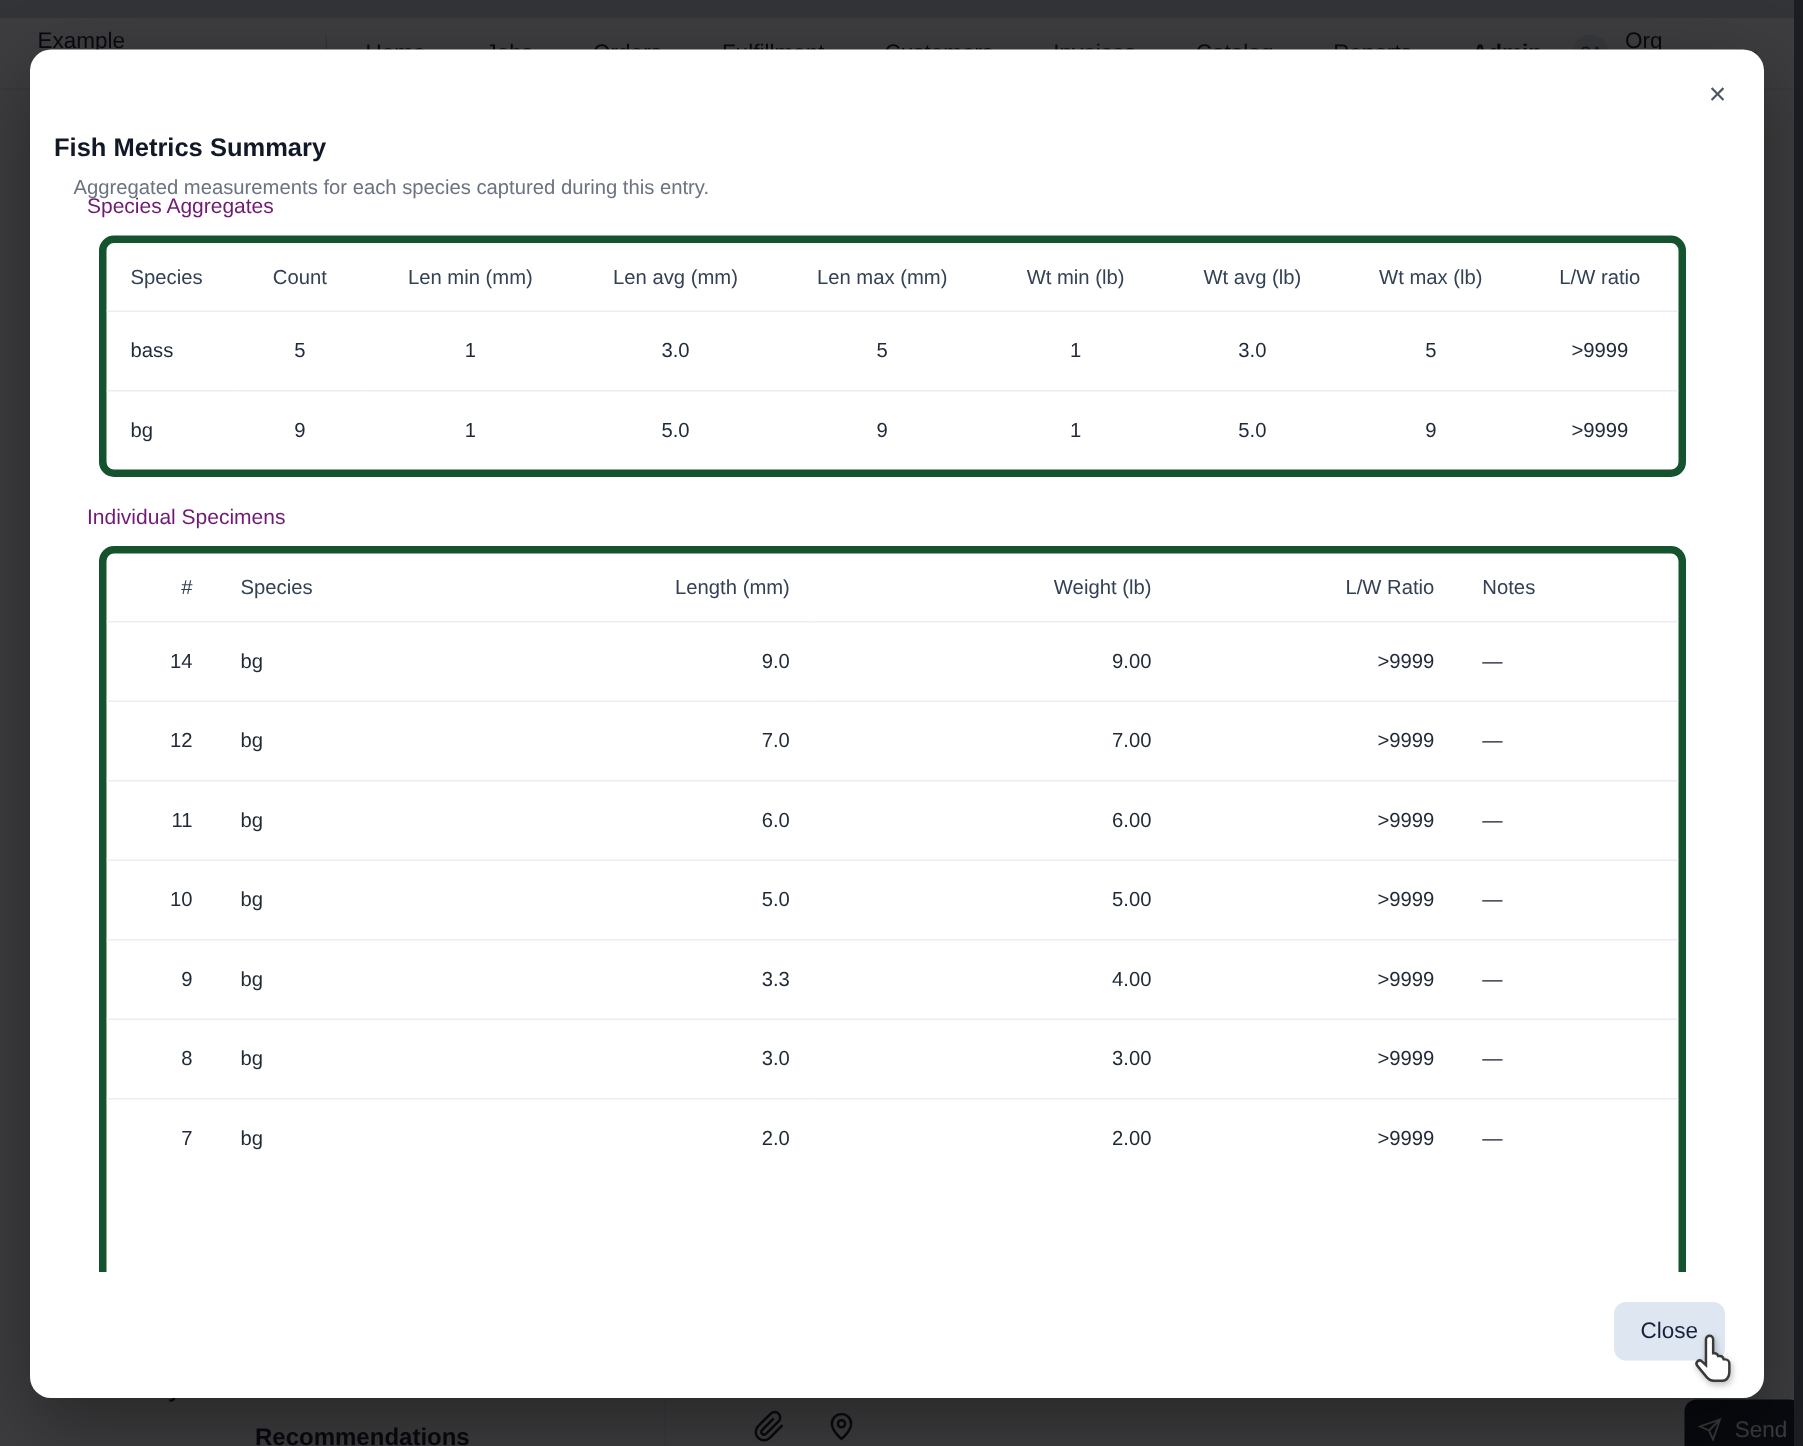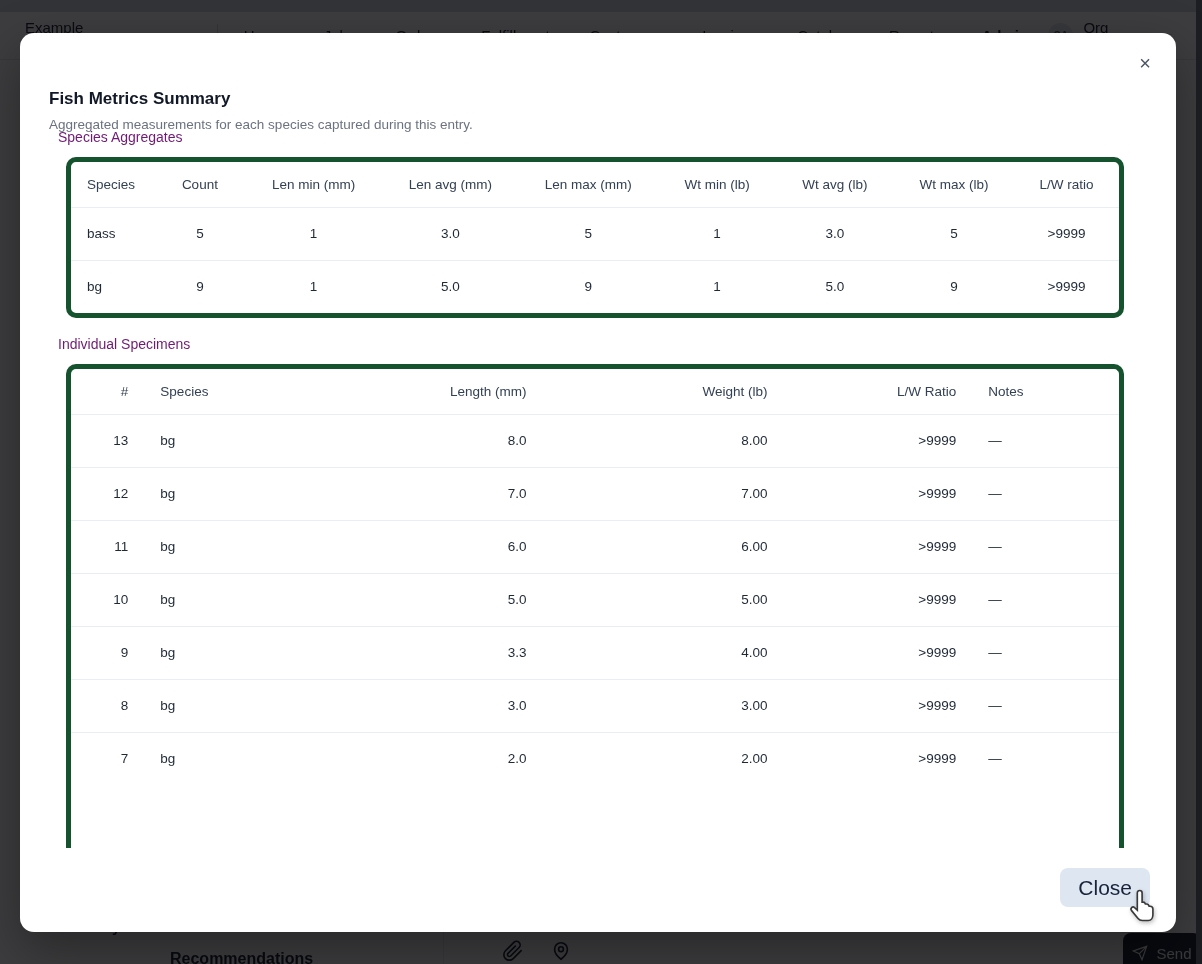--- a/index.html
+++ b/index.html
@@ -34,21 +34,21 @@
   .edge-strip { position:absolute; right:0; top:0; width:6px; height:964px; background:#6b7280; }
 
   
   .overlay { position:absolute; inset:0; background:rgba(6,7,9,0.78); }
 
   
   .modal { position:absolute; left:20px; top:33px; width:1156px; height:899px; background:#ffffff;
            border-radius:14px; box-shadow:0 18px 50px rgba(0,0,0,0.35); }
   .modal-close-x { position:absolute; right:17px; top:16px; width:28px; height:28px; border:none;
                    background:transparent; font-size:20px; color:#4b5563; cursor:pointer; line-height:28px; }
-  .modal-title { position:absolute; left:29px; top:56px; font-size:17px; font-weight:700; color:#111827; }
+  .modal-title { position:absolute; left:16px; top:56px; font-size:17px; font-weight:700; color:#111827; }
   .modal-subtitle { position:absolute; left:29px; top:84px; font-size:13.5px; color:#6b7280; }
 
   .section-label { position:absolute; left:38px; font-size:14px; font-weight:500; color:#701a75; }
   .section-label.s1 { top:96px; }
   .section-label.s2 { top:303px; }
 
   .card { position:absolute; left:46px; width:1058px; background:#ffffff; border:5px solid #14532d; border-radius:10px; overflow:hidden; }
   .card.agg { top:124px; }
   .card.spec { top:331px; height:484px; border-bottom:none; border-radius:10px 10px 0 0; }
 
@@ -69,21 +69,21 @@
   
   .spec-t th, .spec-t td { text-align:right; }
   .spec-t th:nth-child(2), .spec-t td:nth-child(2),
   .spec-t th:nth-child(6), .spec-t td:nth-child(6) { text-align:left; }
   .spec-t col:nth-child(1){width:7%} .spec-t col:nth-child(2){width:16%}
   .spec-t col:nth-child(3){width:22%} .spec-t col:nth-child(4){width:23%}
   .spec-t col:nth-child(5){width:18%} .spec-t col:nth-child(6){width:14%}
 
   .close-btn { position:absolute; right:26px; top:835px; height:39px; padding:0 18px;
                background:#dde6f1; color:#16233b; border:none; border-radius:8px;
-               font-size:21px; font-family:inherit; cursor:pointer; }
+               font-size:15px; font-family:inherit; cursor:pointer; }
   .cursor-hand { position:absolute; left:1105px; top:856px; width:36px; height:36px; pointer-events:none;
                  filter:drop-shadow(1px 2px 2px rgba(0,0,0,0.25)); }
 </style>
 </head>
 <body>
 
 <div class="app">
   <div class="top-strip"></div>
 
   <header class="nav">
@@ -220,24 +220,24 @@
             <th>#</th>
             <th>Species</th>
             <th>Length (mm)</th>
             <th>Weight (lb)</th>
             <th>L/W Ratio</th>
             <th>Notes</th>
           </tr>
         </thead>
         <tbody>
           <tr>
-            <td>13</td>
-            <td>bg</td>
-            <td>8.0</td>
-            <td>8.00</td>
+            <td>14</td>
+            <td>bg</td>
+            <td>9.0</td>
+            <td>9.00</td>
             <td>&gt;9999</td>
             <td>—</td>
           </tr>
           <tr>
             <td>12</td>
             <td>bg</td>
             <td>7.0</td>
             <td>7.00</td>
             <td>&gt;9999</td>
             <td>—</td>

